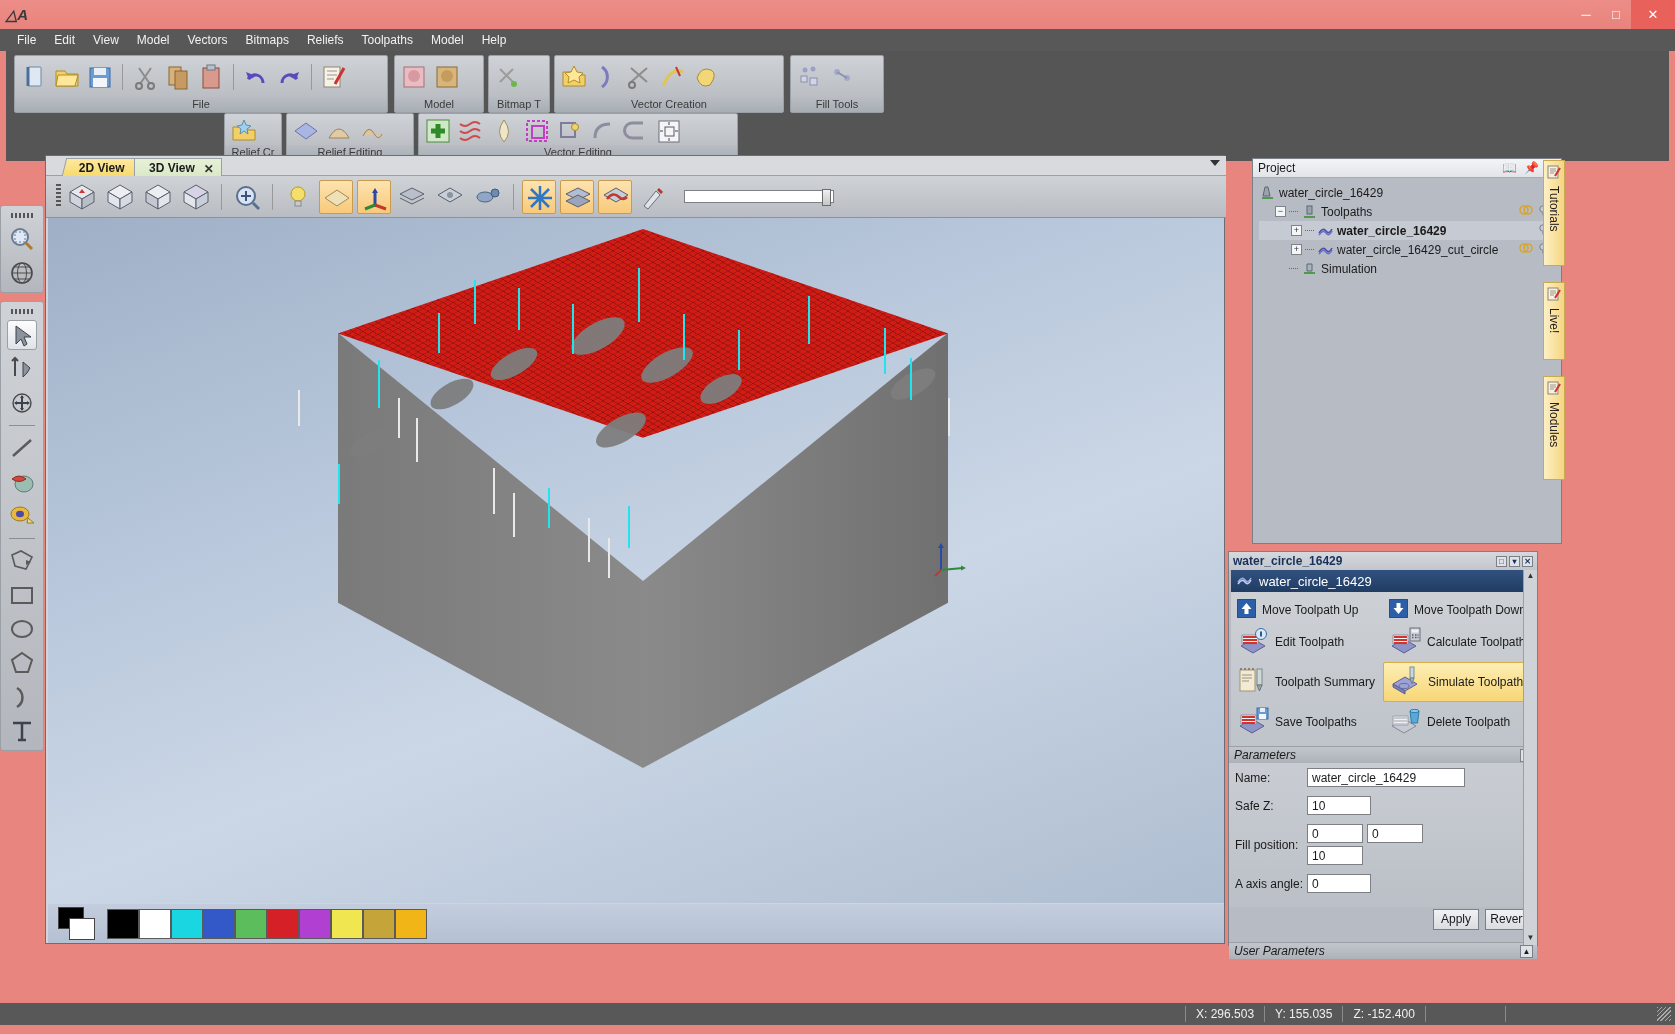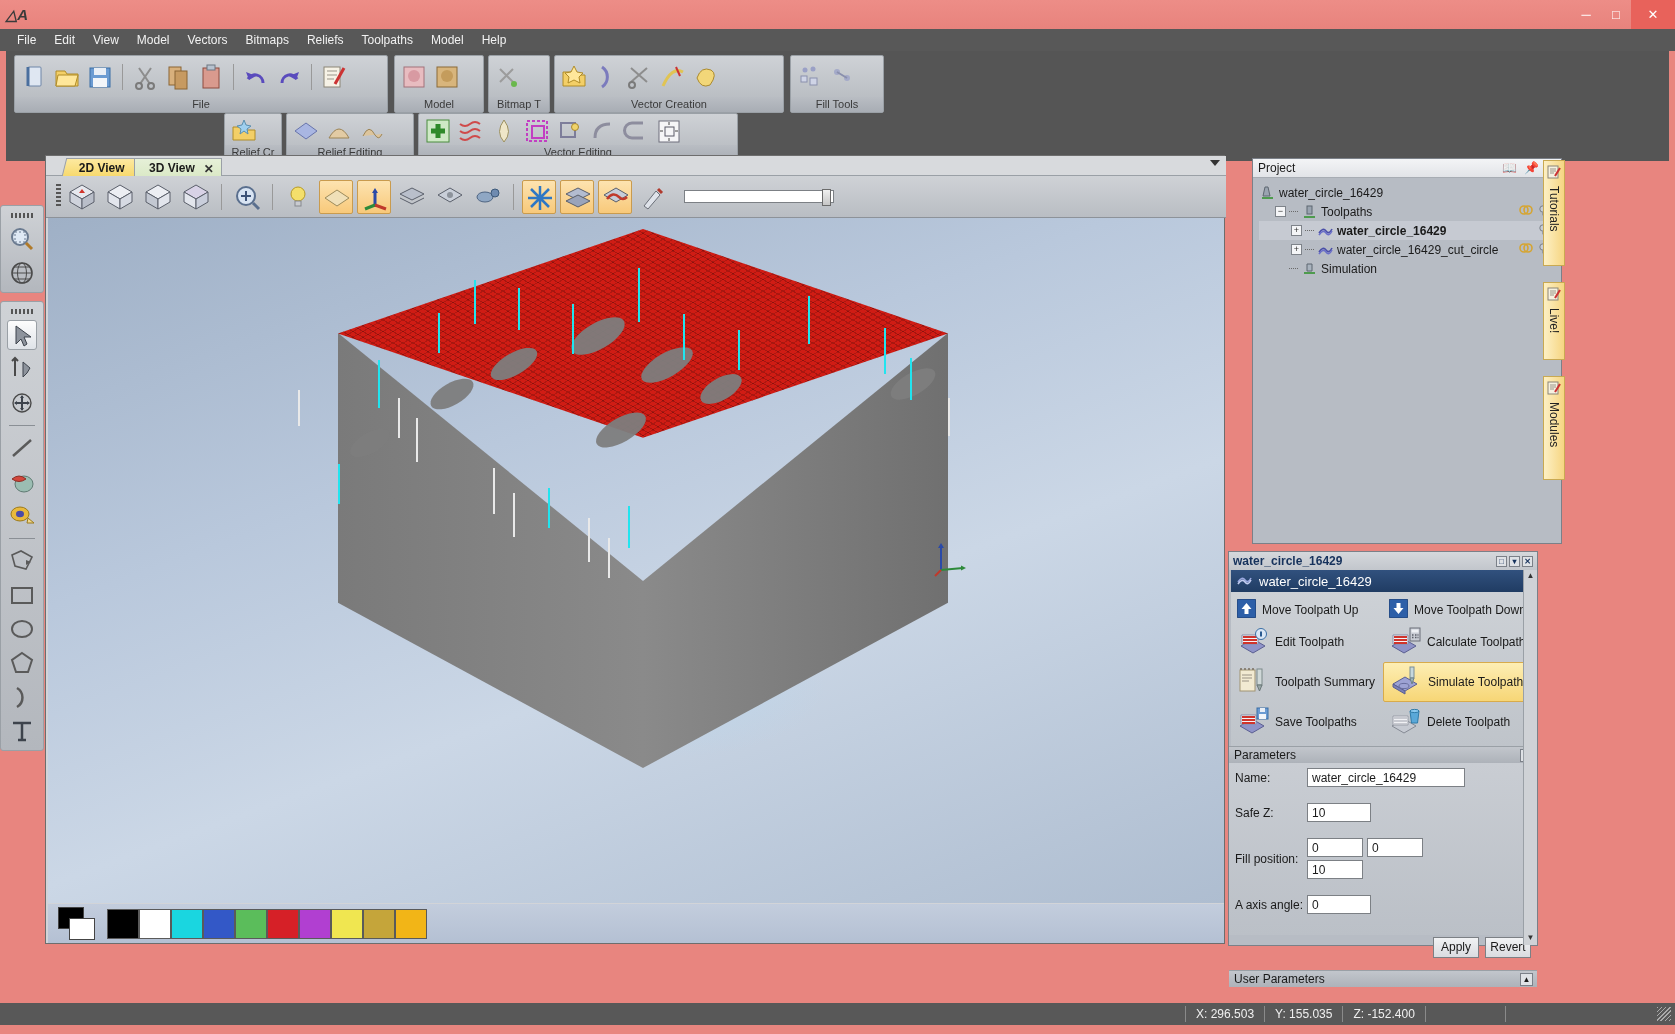--- a/index.html
+++ b/index.html
@@ -129,26 +129,26 @@
   .oprow{ display:flex; }
   .opbtn{ width:50%; display:flex; align-items:center; gap:6px;
     padding:3px 2px 3px 6px; font-size:12px; height:40px; }
   .opbtn.hl{ background:linear-gradient(to bottom,#fdeeb4,#f7d676);
     border:1px solid #d8ab4b; border-radius:2px; }
   .opbtn.small{ height:24px; }
 
   #params-hdr, #uparams-hdr{ height:17px;
     background:linear-gradient(to bottom,#c2c6cc,#adb2b9);
     font-size:12px; padding-left:5px; line-height:17px;
-    border-top:1px solid #9aa0a6; position:relative; }
+    border-top:1px solid #9aa0a6; position:relative;font-style:italic; }
   .scrollup{ position:absolute; right:4px; top:2px; width:13px; height:13px;
     background:#dfe2e6; border:1px solid #7b8088; font-size:8px;
     line-height:12px; text-align:center; }
   #params{ background:linear-gradient(to bottom,#c9cdd3,#bbc0c7); padding:5px 6px; }
-  .prow{ display:flex; align-items:center; margin-bottom:16px; }
+  .prow{ display:flex; align-items:center; margin-bottom:9px; }
   .plabel{ width:72px; font-size:12px; line-height:14px; }
   .pin{ height:19px; border:1px solid #7c8085; background:#fff;
     font-size:12px; padding:1px 4px; line-height:16px; }
   #btnrow{ display:flex; justify-content:flex-end; gap:6px; padding:2px 6px 4px; }
   .pbtn{ width:46px; height:21px; font-size:12px;
     background:linear-gradient(to bottom,#f1f2f4,#dadce0);
     border:1px solid #7c8085; text-align:center; line-height:19px; }
   #user1row{ display:flex; align-items:center; padding:3px 6px;
     background:linear-gradient(to bottom,#bfc4ca,#b2b7be); }
 

